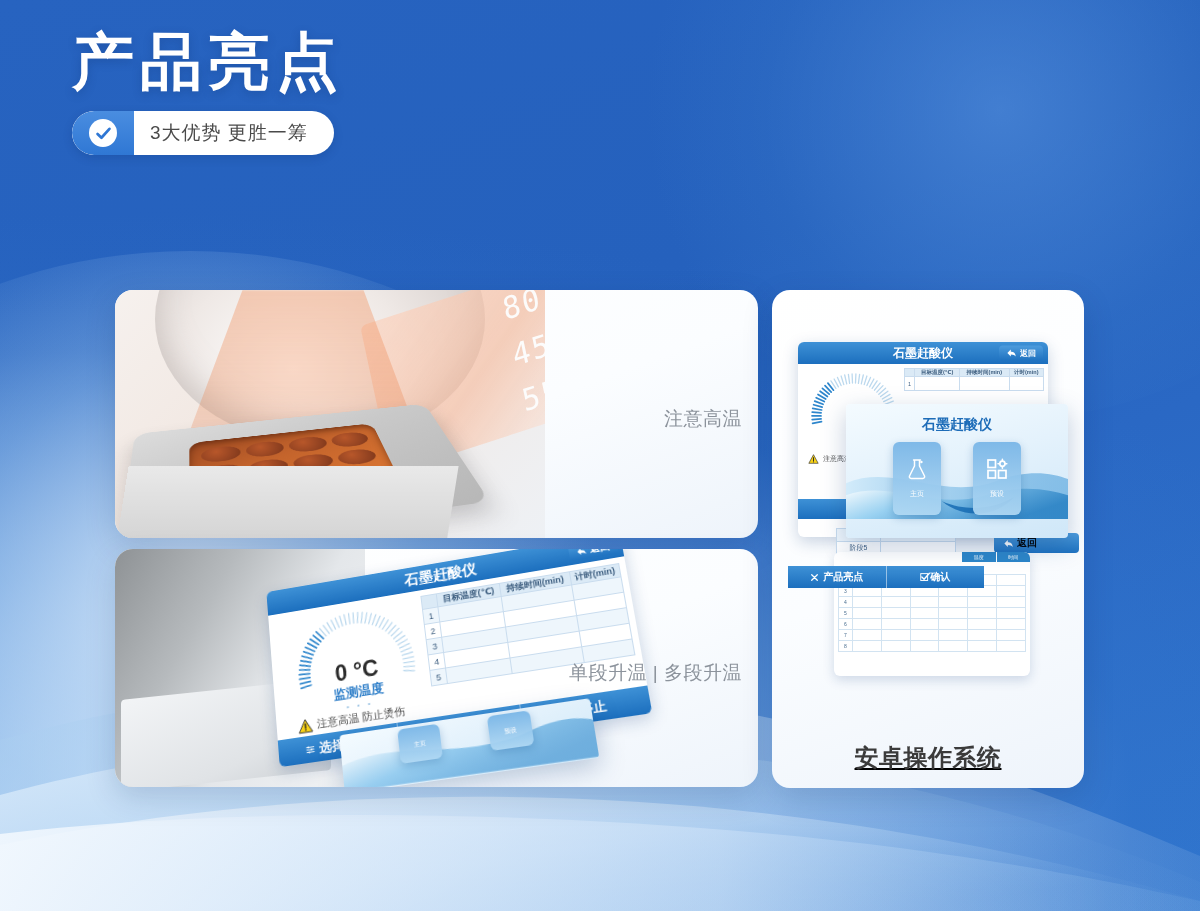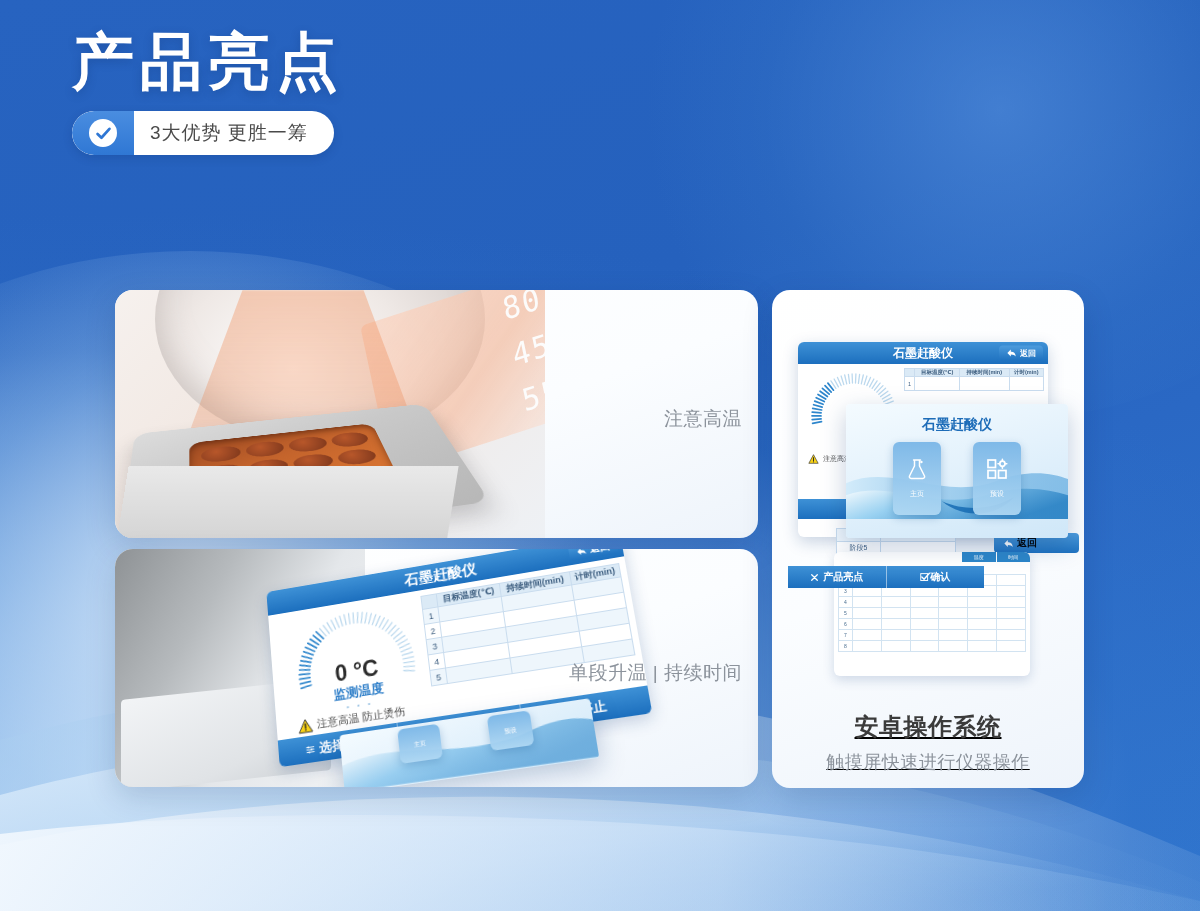--- a/index.html
+++ b/index.html
@@ -577,21 +577,21 @@
           <span style="font-size:6px">主页</span>
         </div>
         <div class="tile" style="height:34px;width:42px">
           <span style="font-size:6px">预设</span>
         </div>
       </div>
     </div>
   </div>
 
   <div class="card-text-right">
-    <div class="card-sub">单段升温 | 持续时间</div>
+    <div class="card-sub">单段升温 | 多段升温</div>
   </div>
 </div>
 
 <div class="card" id="card-android">
 
   <div class="ui-panel" style="left:26px; top:52px; width:250px; height:195px;">
     <div class="ui-topbar" style="height:22px; font-size:12px;">
       <span>石墨赶酸仪</span>
       <div class="ui-back">
         <svg viewBox="0 0 16 16">
@@ -836,15 +836,14 @@
           <circle cx="17.4" cy="6.8" r="2.6" fill="none" stroke="#fff" stroke-width="1.7"></circle>
           <path d="M17.4 2.4 L17.4 4 M17.4 9.6 L17.4 11.2 M13 6.8 L14.6 6.8 M20.2 6.8 L21.8 6.8" stroke="#fff" stroke-width="1.6" stroke-linecap="round"></path>
         </svg>
         <span>预设</span>
       </div>
     </div>
   </div>
 
   <div class="card-text-bottom">
     <div class="card-title">安卓操作系统</div>
-    <div class="card-sub">触摸屏快速进行仪器操作</div>
   </div>
 </div>
 
 </body></html>

